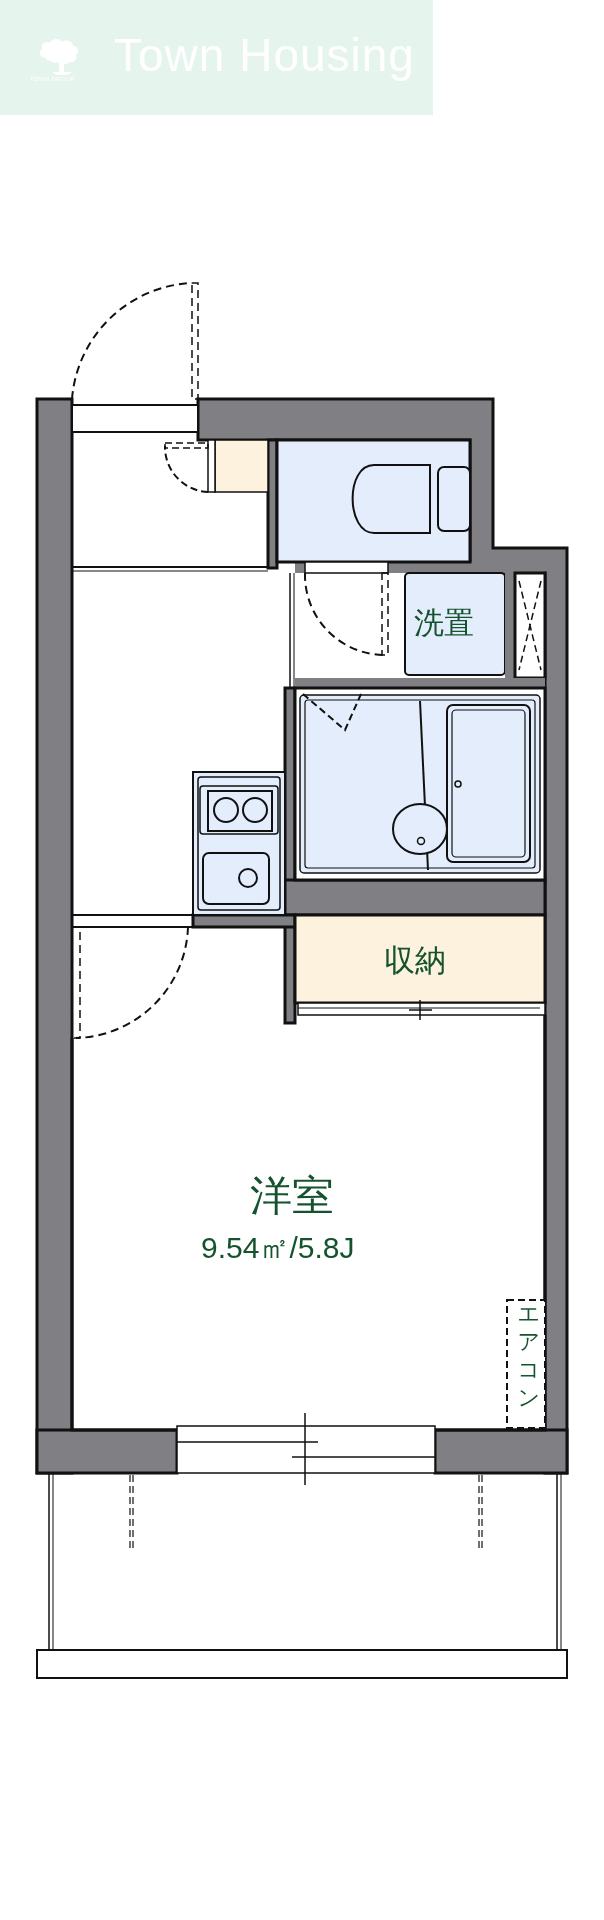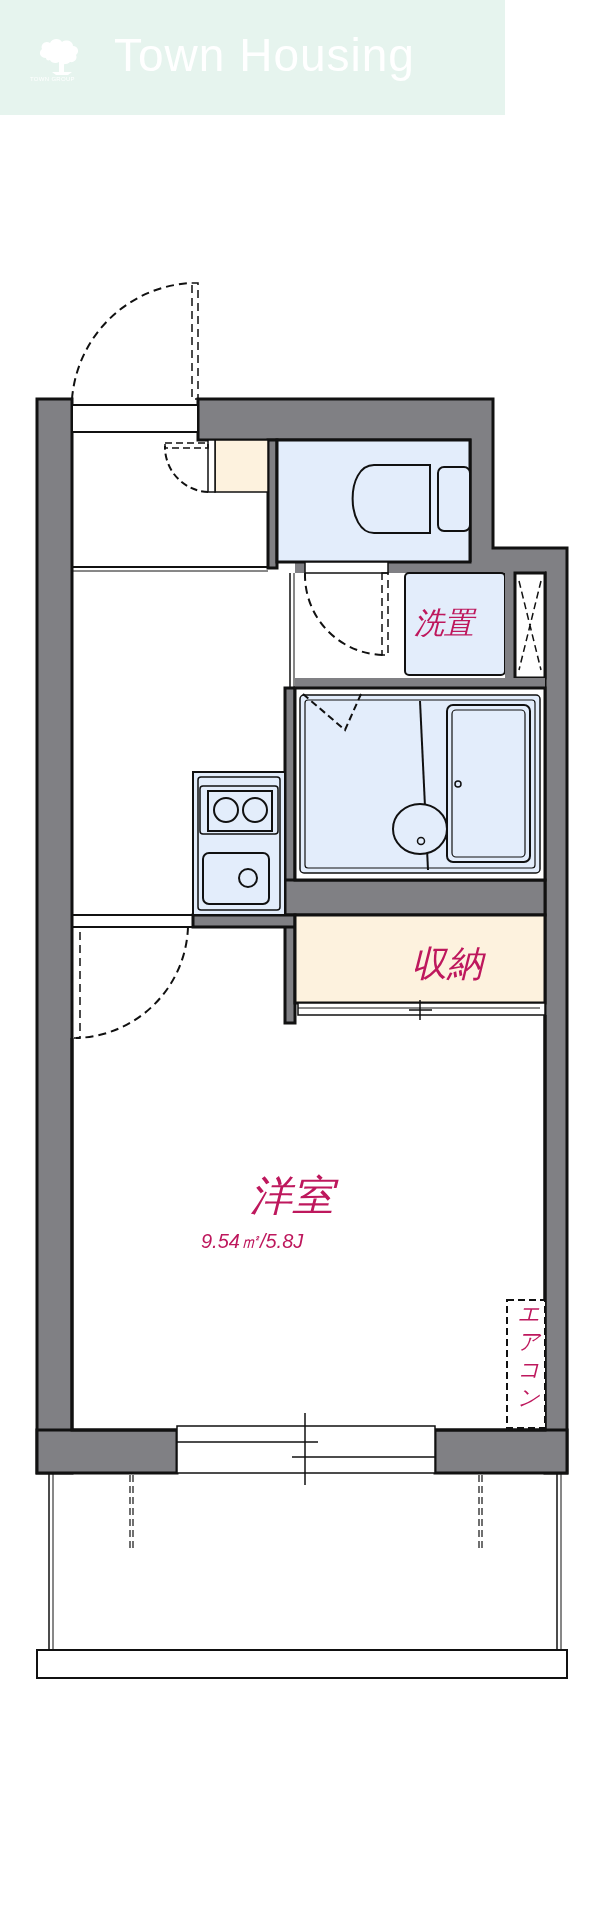--- a/index.html
+++ b/index.html
@@ -1,26 +1,26 @@
 <!DOCTYPE html>
 <html><head>
 <meta charset="utf-8">
 <style>
   html,body{margin:0;padding:0;background:#ffffff;}
   body{width:604px;height:1920px;position:relative;overflow:hidden;font-family:"DejaVu Sans","Liberation Sans",sans-serif;}
-  .banner{position:absolute;left:0;top:0;width:505px;height:115px;background:#e6f4ee;}
+  .banner{position:absolute;left:0;top:0;width:433px;height:115px;background:#e6f4ee;}
   .banner .logo{position:absolute;left:32px;top:36px;width:60px;height:44px;}
   .banner .logo-sub{position:absolute;left:30px;top:76px;font-size:6px;color:#ffffff;letter-spacing:0.3px;font-family:"Liberation Sans",sans-serif;}
   .banner .brand{position:absolute;left:114px;top:28px;font-size:46px;color:#ffffff;font-family:"Liberation Sans",sans-serif;font-weight:normal;letter-spacing:1px;}
   svg.plan{position:absolute;left:0;top:0;}
-  .lbl{position:absolute;color:#be185d;font-family:"DejaVu Sans",sans-serif;white-space:nowrap;font-style:italic;}
+  .lbl{position:absolute;color:#14532d;font-family:"DejaVu Sans",sans-serif;white-space:nowrap;}
   .lbl-laundry{left:414px;top:603px;font-size:30px;}
-  .lbl-storage{left:411px;top:940px;font-size:36px;}
+  .lbl-storage{left:384px;top:940px;font-size:31px;}
   .lbl-room{left:250px;top:1168px;font-size:42px;}
-  .lbl-area{left:201px;top:1228px;font-size:20px;font-family:"Liberation Sans",sans-serif;}
+  .lbl-area{left:201px;top:1228px;font-size:30px;font-family:"Liberation Sans",sans-serif;}
   .lbl-ac{left:514px;top:1300px;font-size:22px;width:26px;line-height:28px;text-align:right;white-space:normal;word-break:break-all;}
 </style>
 </head>
 <body>
 
 <div class="banner">
   <svg class="logo" viewBox="0 0 60 44">
     <path d="M14 22c-6 0-8-6-4-9-2-5 4-9 8-6 2-5 10-5 12-1 4-3 11-1 11 4 5 0 7 6 3 9 2 4-2 8-6 7-3 3-9 3-11 0-3 2-8 1-9-2-2 1-4 0-4-2z" fill="#ffffff"></path>
     <rect x="27" y="22" width="5" height="14" fill="#ffffff"></rect>
     <path d="M20 36h20l-4 3H24z" fill="#ffffff"></path>

